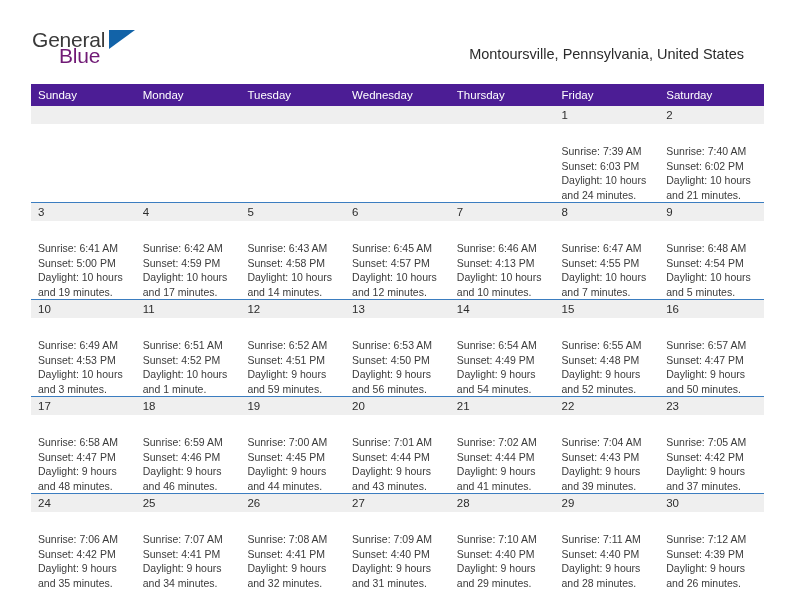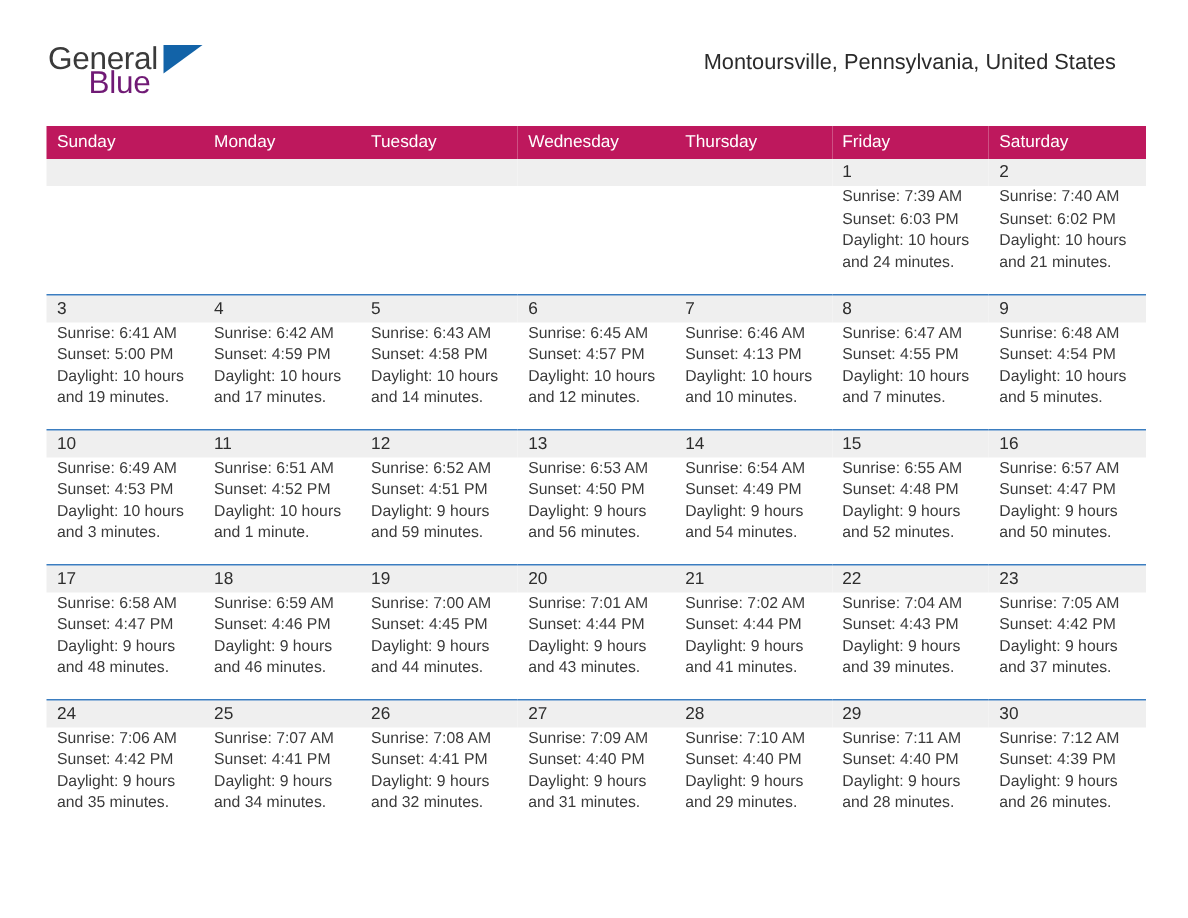--- a/index.html
+++ b/index.html
@@ -73,34 +73,34 @@
     color: #222222;
     line-height: 32px;
     font-weight: normal;
     margin: 0;
     letter-spacing: 0.1px;
   }
   .location-title {
     font-size: 14.5px;
     color: #2b2b2b;
     line-height: 20px;
-    margin: 6px 0 0 0;
+    margin: 18px 0 0 0;
     font-weight: normal;
   }
 
   
   .calendar {
     margin: 6px 28px 0 31px;
     width: 733px;
     border-collapse: collapse;
     table-layout: fixed;
   }
 
   .calendar th {
-    background: #be185d;
+    background: #4c1d95;
     color: #ffffff;
     font-size: 11.5px;
     font-weight: normal;
     text-align: left;
     padding: 5px 0 5px 7px;
     height: 21px;
     border: none;
   }
 
   .calendar td {
@@ -128,21 +128,21 @@
     height: 18px;
     line-height: 12px;
   }
 
   .cell-empty .daynum {
     background: #efefef;
     color: transparent;
   }
 
   .details {
-    padding: 0 7px 0 7px;
+    padding: 20px 7px 0 7px;
     font-size: 10.5px;
     line-height: 14.5px;
     color: #3b3b3b;
   }
   .details div { white-space: nowrap; }
 </style>
 </head>
 <body>
 
 <div class="page">

